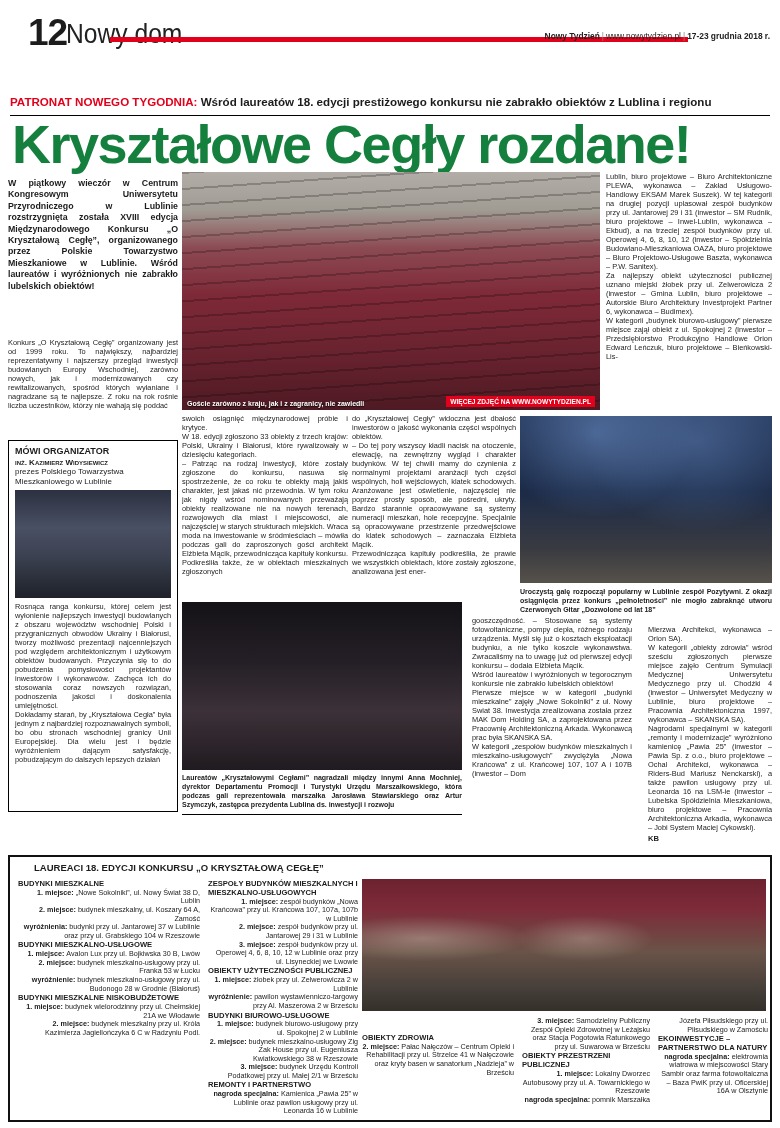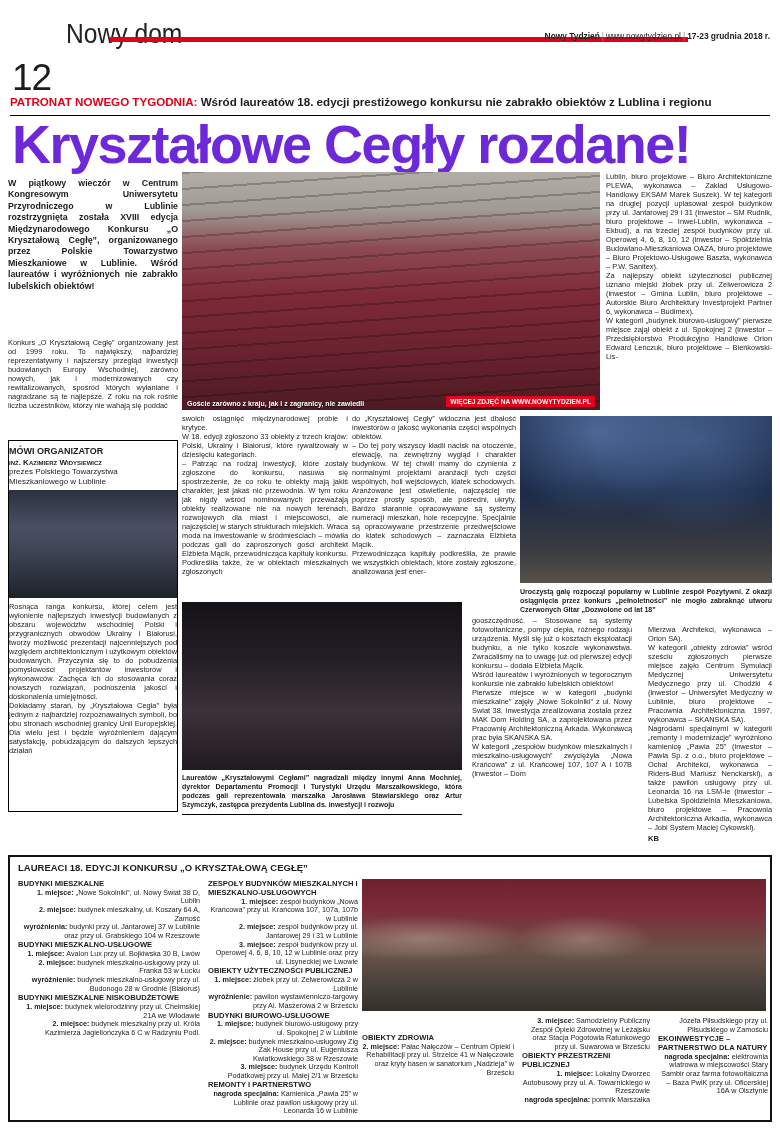--- a/index.html
+++ b/index.html
@@ -5,21 +5,21 @@
   * { margin:0; padding:0; box-sizing:border-box; }
   html,body { background:#e9e9e9; }
   .page {
     position:relative; width:780px; height:1128px; margin:0 auto;
     background:#ffffff; overflow:hidden;
     font-family:"Liberation Sans", sans-serif; color:#1c1c1c;
   }
   .abs { position:absolute; }
 
   
-  .page-num { left:12px; top:12px; font-size:37px; font-weight:400; letter-spacing:-1px;margin-top:45px; }
+  .page-num { left:28px; top:12px; font-size:37px; font-weight:700; letter-spacing:-1px; }
   .section-title { left:66px; top:18px; font-size:28px; font-weight:400; color:#222;
     transform:scaleX(.88); transform-origin:left; letter-spacing:0; }
   .red-rule { left:110px; top:37px; width:578px; height:5px; }
   .masthead { left:400px; top:31px; width:370px; text-align:right; font-size:8.4px; color:#222; }
   .masthead b { font-weight:700; }
   .masthead .sep { color:#888; padding:0 2px; }
 
   
   .kicker { left:10px; top:95px; width:760px; font-size:11.6px; font-weight:700;
     padding-bottom:7px; border-bottom:1.5px solid #000; }
@@ -36,21 +36,21 @@
   .col1 { left:8px;  top:338px; width:170px; height:100px; overflow:hidden; }
   .col2 { left:182px; top:414px; width:166px; height:185px; overflow:hidden; }
   .col3 { left:352px; top:414px; width:164px; height:185px; overflow:hidden; }
   .colA { left:472px; top:616px; width:160px; height:236px; overflow:hidden; }
   .colB { left:648px; top:616px; width:124px; height:236px; overflow:hidden; }
   .rcol { left:606px; top:172px; width:166px; height:242px; overflow:hidden; }
   .byline { text-align:left; font-weight:700; font-size:7.6px; margin-top:2px; white-space:normal; }
 
   
   .org-box { left:8px; top:440px; width:170px; height:372px; border:1px solid #000;
-    padding:5px 0; }
+    padding:5px 6px; }
   .org-title { font-size:9px; font-weight:700; }
   .org-name { font-size:8px; font-weight:700; font-variant:small-caps; margin-top:2px; }
   .org-role { font-size:8px; line-height:9.5px; }
   .org-photo { width:100%; height:108px; margin:4px 0 4px 0;
     background:linear-gradient(180deg,#2b3140 0%,#4a5064 35%,#3c4252 60%,#1e2129 100%); }
   .org-quote { font-size:7.4px; line-height:9px; text-align:justify; white-space:pre-line; }
 
   
   .photo { overflow:hidden; }
   .photo-main { left:182px; top:172px; width:418px; height:238px;
@@ -67,21 +67,21 @@
       radial-gradient(ellipse at 70% 15%, rgba(110,150,210,.4) 0%, rgba(0,0,0,0) 45%),
       linear-gradient(180deg,#27395c 0%,#1b2a47 45%,#3a3b41 80%,#56514a 100%); }
   .cap { font-size:7px; line-height:9px; font-weight:700; text-align:justify; }
   .concert-cap { left:520px; top:587px; width:252px; }
   .photo-awards { left:182px; top:602px; width:280px; height:168px;
     background:linear-gradient(180deg,#141217 0%,#241f26 35%,#3c3138 65%,#201b20 100%); }
   .awards-cap { left:182px; top:773px; width:280px; padding-bottom:5px; border-bottom:1px solid #000; }
 
   
   .laur-box { left:8px; top:855px; width:764px; height:267px; border:2px solid #111;
-    padding:5px 8px; }
+    padding:5px 24px; }
   .laur-title { font-size:9.5px; font-weight:700; }
   .laur-col { position:absolute; top:22px; bottom:6px; overflow:hidden; }
   .laur-c1 { left:8px; width:182px; }
   .laur-c2 { left:198px; width:150px; }
   .laur-c3 { left:352px; top:176px; width:152px; }
   .laur-c4 { left:512px; top:160px; width:128px; }
   .laur-c5 { left:648px; top:160px; width:110px; }
   .group-photo { position:absolute; left:352px; top:22px; width:404px; height:132px;
     background:
       radial-gradient(ellipse at 15% 45%, rgba(230,220,205,.35) 0%, rgba(0,0,0,0) 22%),
@@ -102,21 +102,21 @@
   <div class="abs section-title">Nowy dom</div>
   <div class="abs red-rule red"></div>
   <div class="abs masthead">
     <b>Nowy Tydzień</b><span class="sep">|</span><span>www.nowytydzien.pl</span><span class="sep">|</span><b>17-23 grudnia 2018 r.</b>
   </div>
 
   <div class="abs kicker">
     <span class="lbl" style="color:#e2001a">PATRONAT NOWEGO TYGODNIA:</span><span> Wśród laureatów 18. edycji prestiżowego konkursu nie zabrakło obiektów z Lublina i regionu</span>
   </div>
 
-  <div class="abs headline" style="color:#6d28d9">Kryształowe Cegły rozdane!</div>
+  <div class="abs headline" style="color:#15803d">Kryształowe Cegły rozdane!</div>
 
   <div class="abs lead">W piątkowy wieczór w Centrum Kongresowym Uniwersytetu Przyrodniczego w Lublinie rozstrzygnięta została XVIII edycja Międzynarodowego Konkursu „O Kryształową Cegłę”, organizowanego przez Polskie Towarzystwo Mieszkaniowe w Lublinie. Wśród laureatów i wyróżnionych nie zabrakło lubelskich obiektów!</div>
   <div class="abs body-text col1">Konkurs „O Kryształową Cegłę” organizowany jest od 1999 roku. To największy, najbardziej reprezentatywny i najszerszy przegląd inwestycji budowlanych Europy Wschodniej, zarówno nowych, jak i modernizowanych czy rewitalizowanych, spośród których wyłaniane i nagradzane są te najlepsze. Z roku na rok rośnie liczba uczestników, którzy nie wahają się poddać</div>
 
   <div class="abs org-box">
     <div class="org-title">MÓWI ORGANIZATOR</div>
     <div class="org-name">inż. Kazimierz Widysiewicz</div>
     <div class="org-role">prezes Polskiego Towarzystwa Mieszkaniowego w Lublinie</div>
     <div class="org-photo"></div>
     <div class="org-quote">Rosnąca ranga konkursu, której celem jest wyłonienie najlepszych inwestycji budowlanych z obszaru województw wschodniej Polski i przygranicznych obwodów Ukrainy i Białorusi, tworzy możliwość prezentacji najcenniejszych pod względem architektonicznym i użytkowym obiektów budowanych. Przyczynia się to do pobudzenia pomysłowości projektantów inwestorów i wykonawców. Zachęca ich do stosowania coraz nowszych rozwiązań, podnoszenia jakości i doskonalenia umiejętności.

